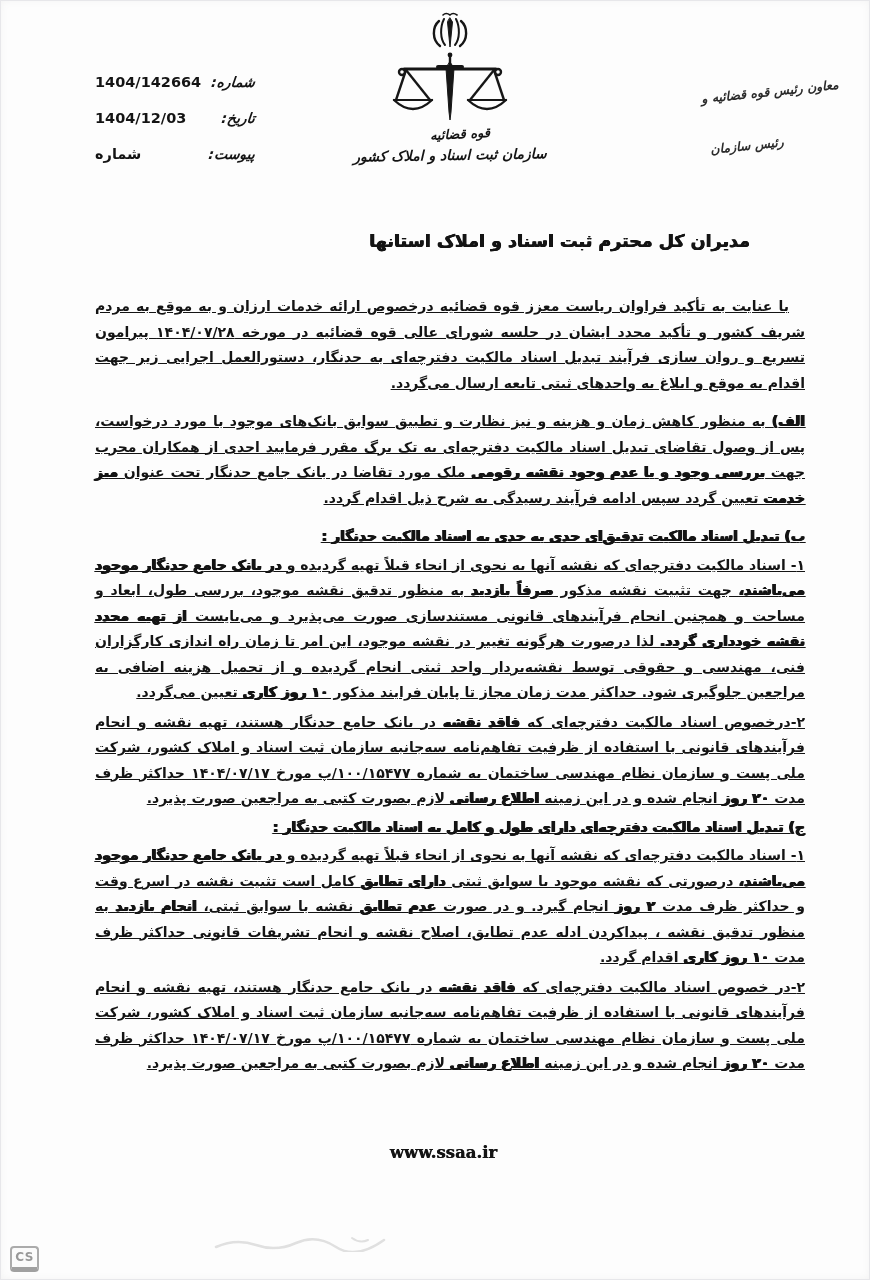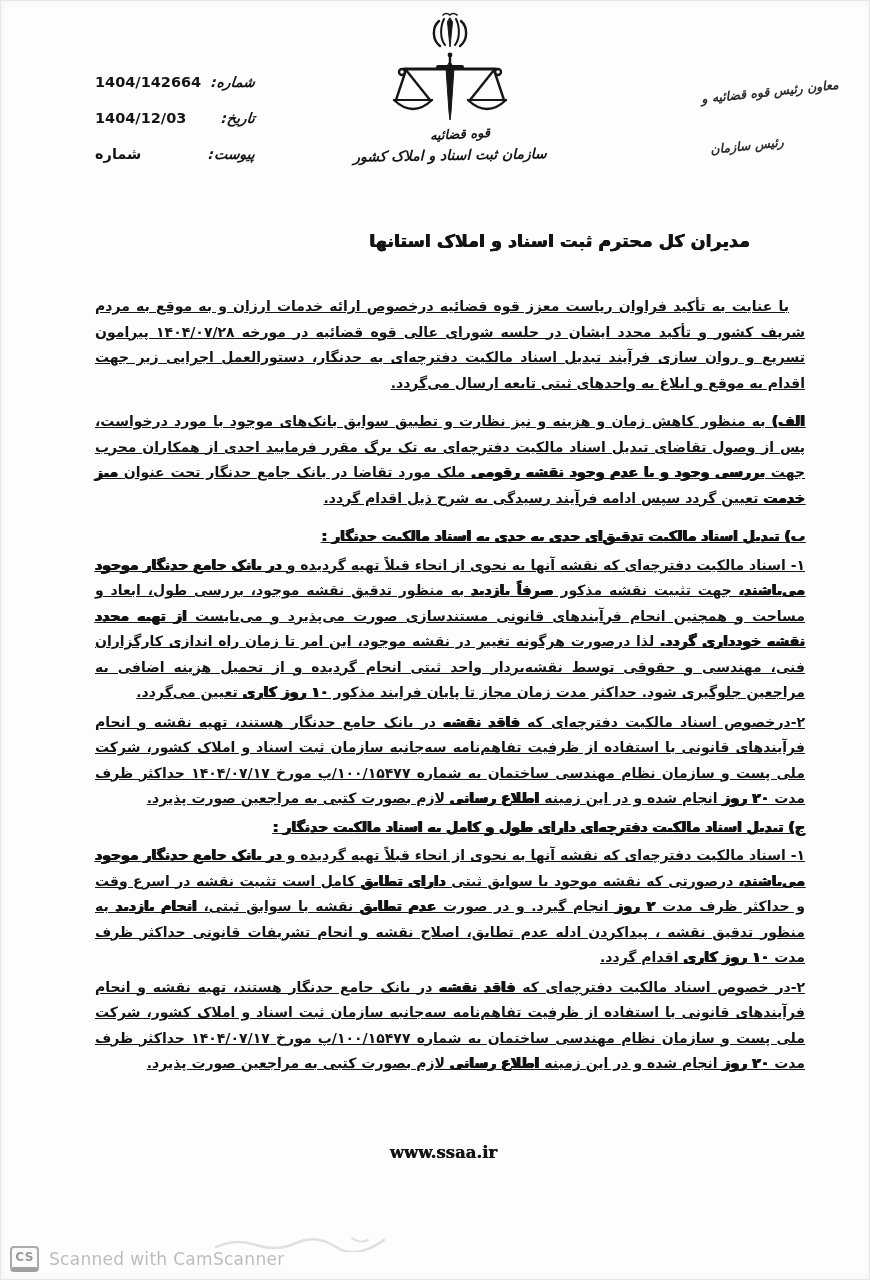--- a/index.html
+++ b/index.html
@@ -131,16 +131,15 @@
 
   <div class="smudge">
     <svg width="175" height="18" viewBox="0 0 175 18" fill="none" stroke="#d9d9d9" stroke-width="2.5" stroke-linecap="round">
       <path d="M2,13 Q22,4 42,11 T 82,9 T 122,13 T 170,6"></path>
       <path d="M138,4 q8,6 16,2" stroke-width="2"></path>
     </svg>
   </div>
 
   <div class="cs-row">
     <div class="cs-badge">CS</div>
-    <div class="cs-text">Scanned with CamScanner</div>
   </div>
 
 </div>
 
 </body></html>

